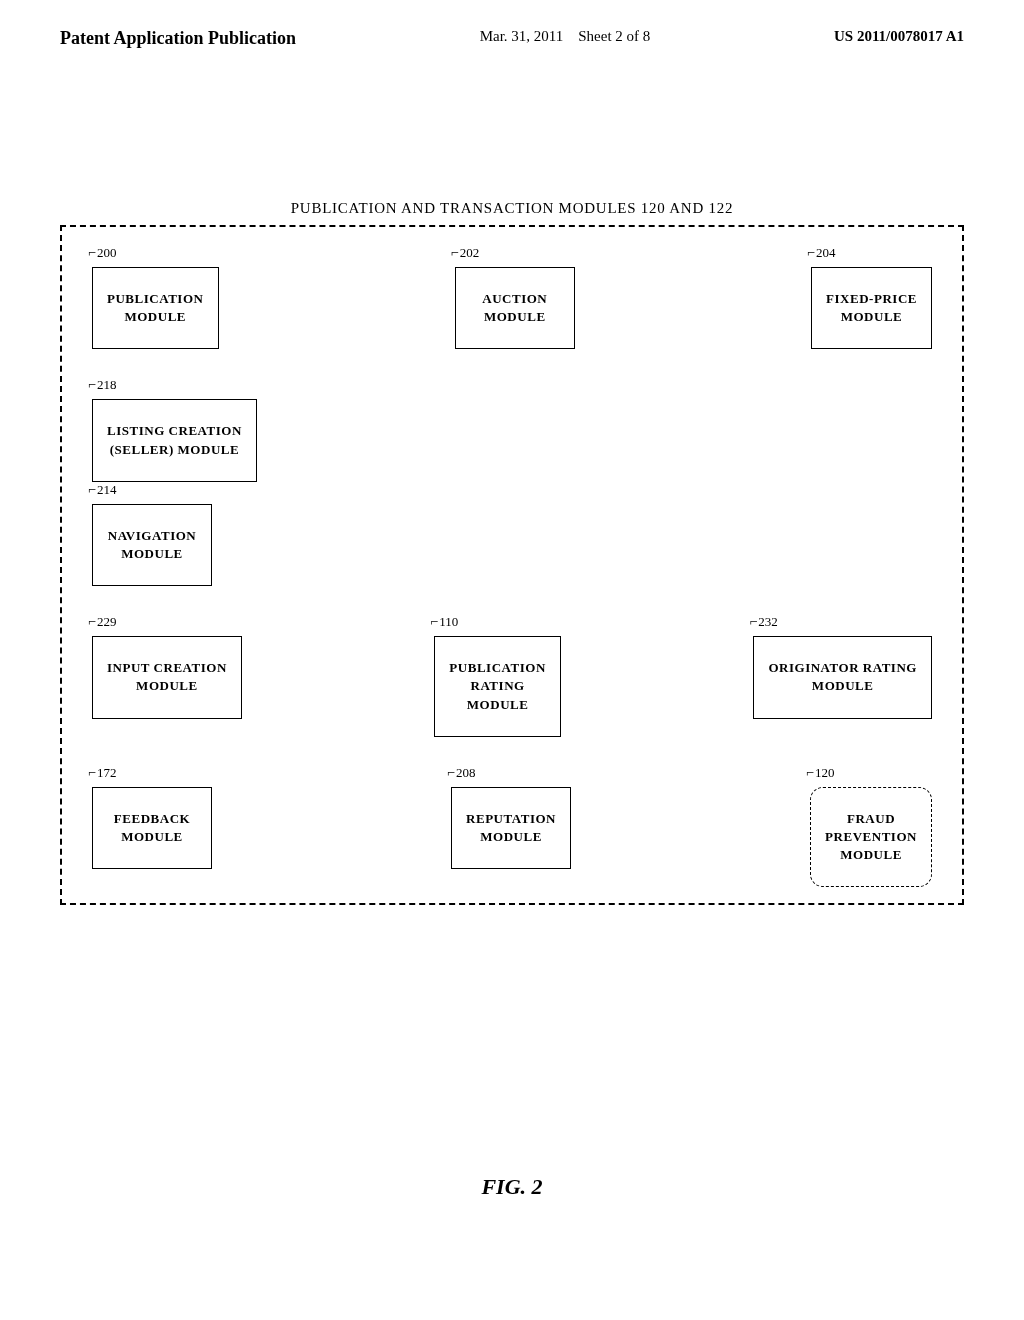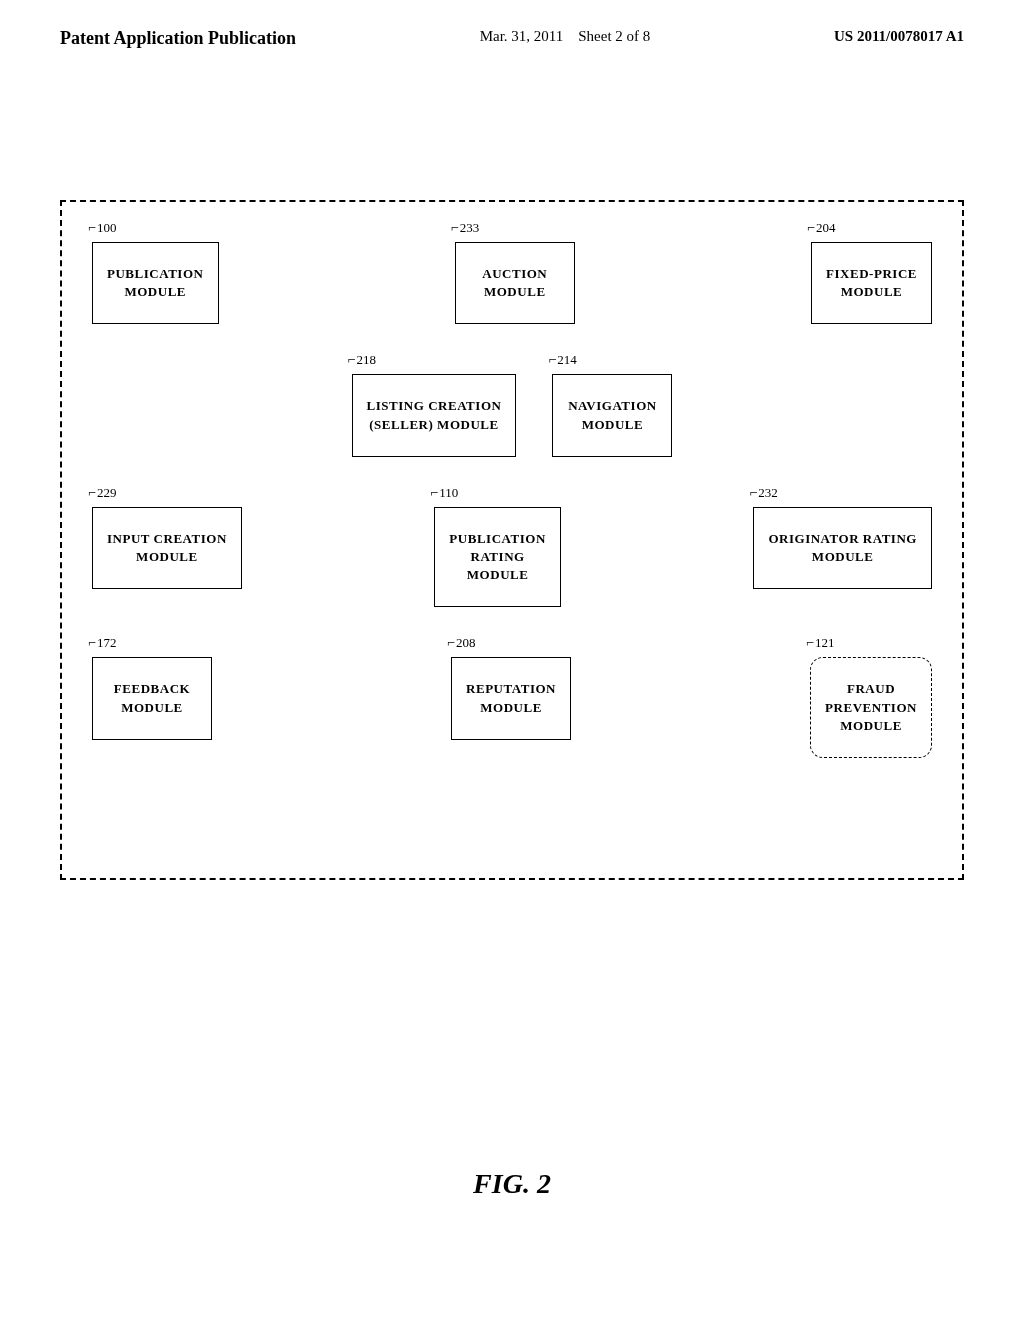--- a/index.html
+++ b/index.html
@@ -92,52 +92,53 @@
   <div style="font-size:18px; font-weight:bold;">Patent Application Publication</div>
   <div style="font-size:15px; ">
     <span>Mar. 31, 2011</span>&nbsp;&nbsp;&nbsp;
     <span>Sheet 2 of 8</span>
   </div>
   <div style="font-size:15px; font-weight:bold;">US 2011/0078017 A1</div>
 </div>
 
 <div class="diagram-area">
 
+  <div class="diagram-title">PUBLICATION AND TRANSACTION MODULES 120 AND 122</div>
 
   <div class="dashed-box">
 
     <div style="display:flex; justify-content:space-between; align-items:flex-start; margin-bottom:50px; margin-top:10px;">
 
       <div class="module-wrapper">
-        <div class="ref-num"><span class="ref-corner">⌐</span><span>100</span></div>
+        <div class="ref-num"><span class="ref-corner">⌐</span><span>200</span></div>
         <div class="module-box">
           <span>PUBLICATION</span><br>
           <span>MODULE</span>
         </div>
       </div>
 
       <div class="module-wrapper">
-        <div class="ref-num"><span class="ref-corner">⌐</span><span>233</span></div>
+        <div class="ref-num"><span class="ref-corner">⌐</span><span>202</span></div>
         <div class="module-box">
           <span>AUCTION</span><br>
           <span>MODULE</span>
         </div>
       </div>
 
       <div class="module-wrapper">
         <div class="ref-num"><span class="ref-corner">⌐</span><span>204</span></div>
         <div class="module-box">
           <span>FIXED-PRICE</span><br>
           <span>MODULE</span>
         </div>
       </div>
 
     </div>
 
-    <div style="display:flex; justify-content:center; gap:36px; align-items:flex-start; margin-bottom:50px;">
+    <div style="display:flex; justify-content:center; gap:22px; align-items:flex-start; margin-bottom:50px;flex-direction:column;">
 
       <div class="module-wrapper">
         <div class="ref-num"><span class="ref-corner">⌐</span><span>218</span></div>
         <div class="module-box">
           <span>LISTING CREATION</span><br>
           <span>(SELLER) MODULE</span>
         </div>
       </div>
 
       <div class="module-wrapper">
@@ -191,28 +192,28 @@
 
       <div class="module-wrapper">
         <div class="ref-num"><span class="ref-corner">⌐</span><span>208</span></div>
         <div class="module-box">
           <span>REPUTATION</span><br>
           <span>MODULE</span>
         </div>
       </div>
 
       <div class="module-wrapper">
-        <div class="ref-num"><span class="ref-corner">⌐</span><span>121</span></div>
+        <div class="ref-num"><span class="ref-corner">⌐</span><span>120</span></div>
         <div class="module-box dashed">
           <span>FRAUD</span><br>
           <span>PREVENTION</span><br>
           <span>MODULE</span>
         </div>
       </div>
 
     </div>
 
   </div>
 </div>
 
 <div style="position:absolute; bottom:120px; left:0; right:0; text-align:center;">
-  <span style="font-size:28px; font-style:italic; font-weight:bold;">FIG. 2</span>
+  <span style="font-size:22px; font-style:italic; font-weight:bold;">FIG. 2</span>
 </div>
 
 </body></html>

